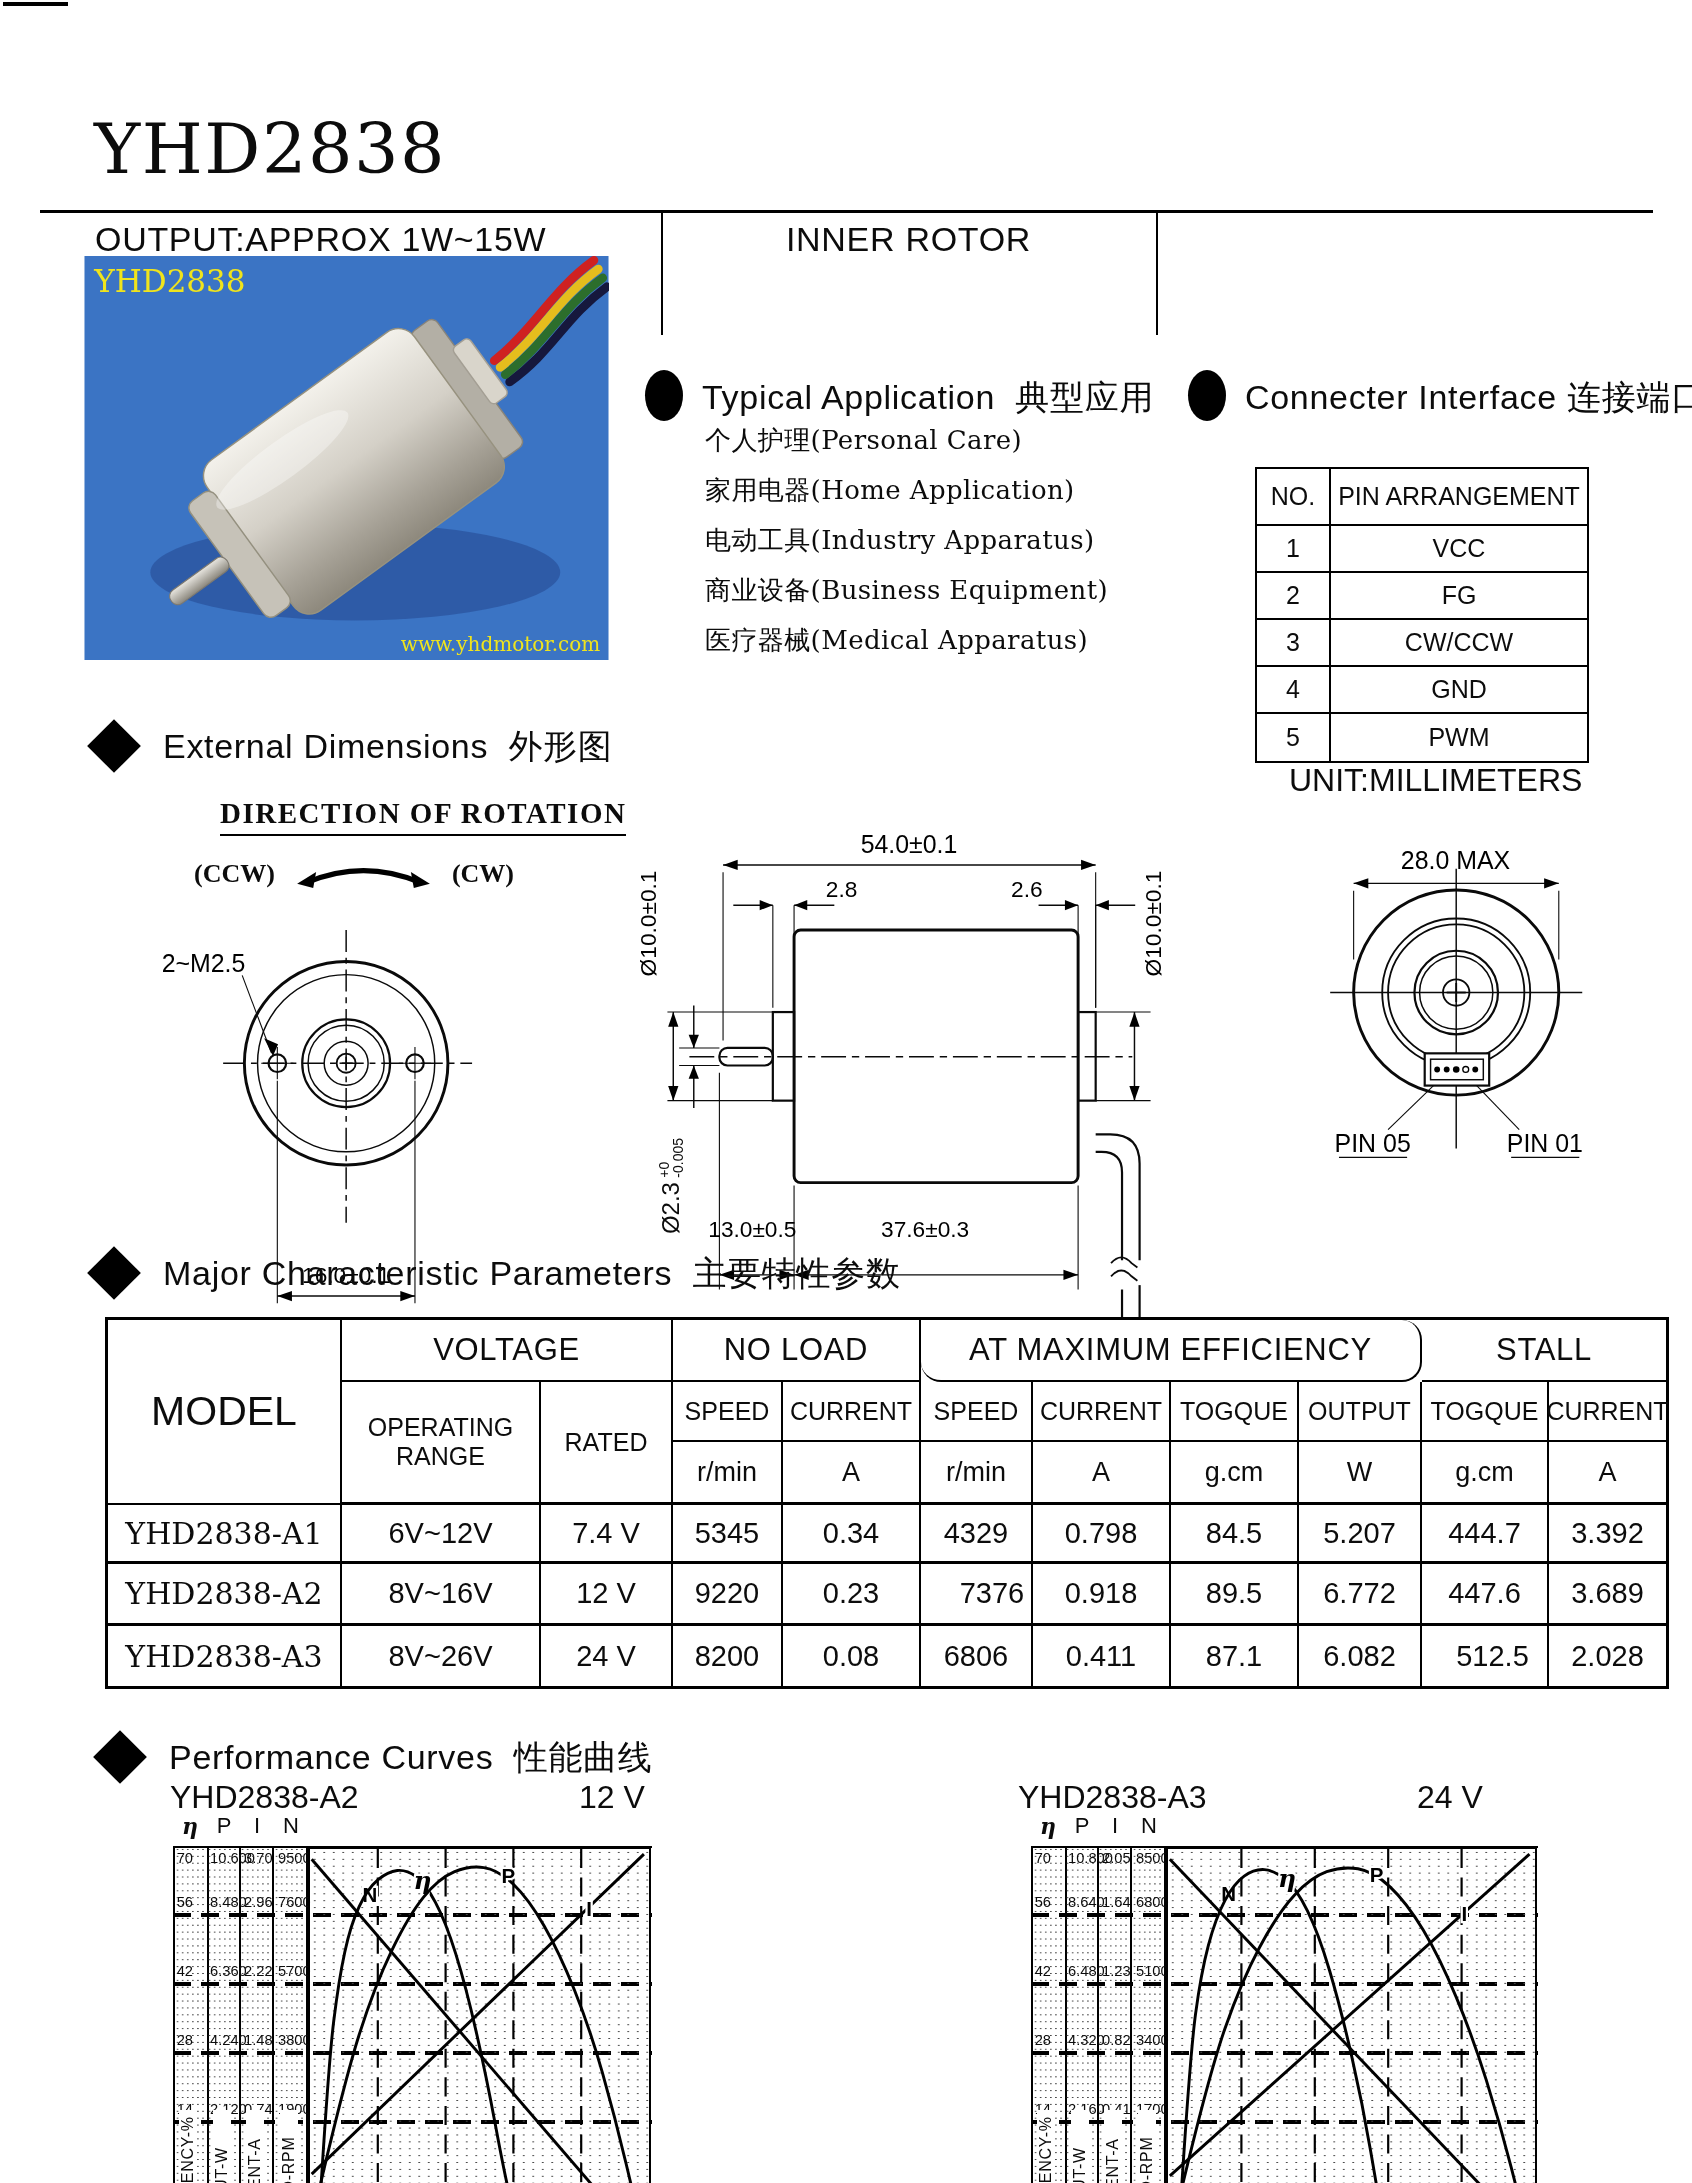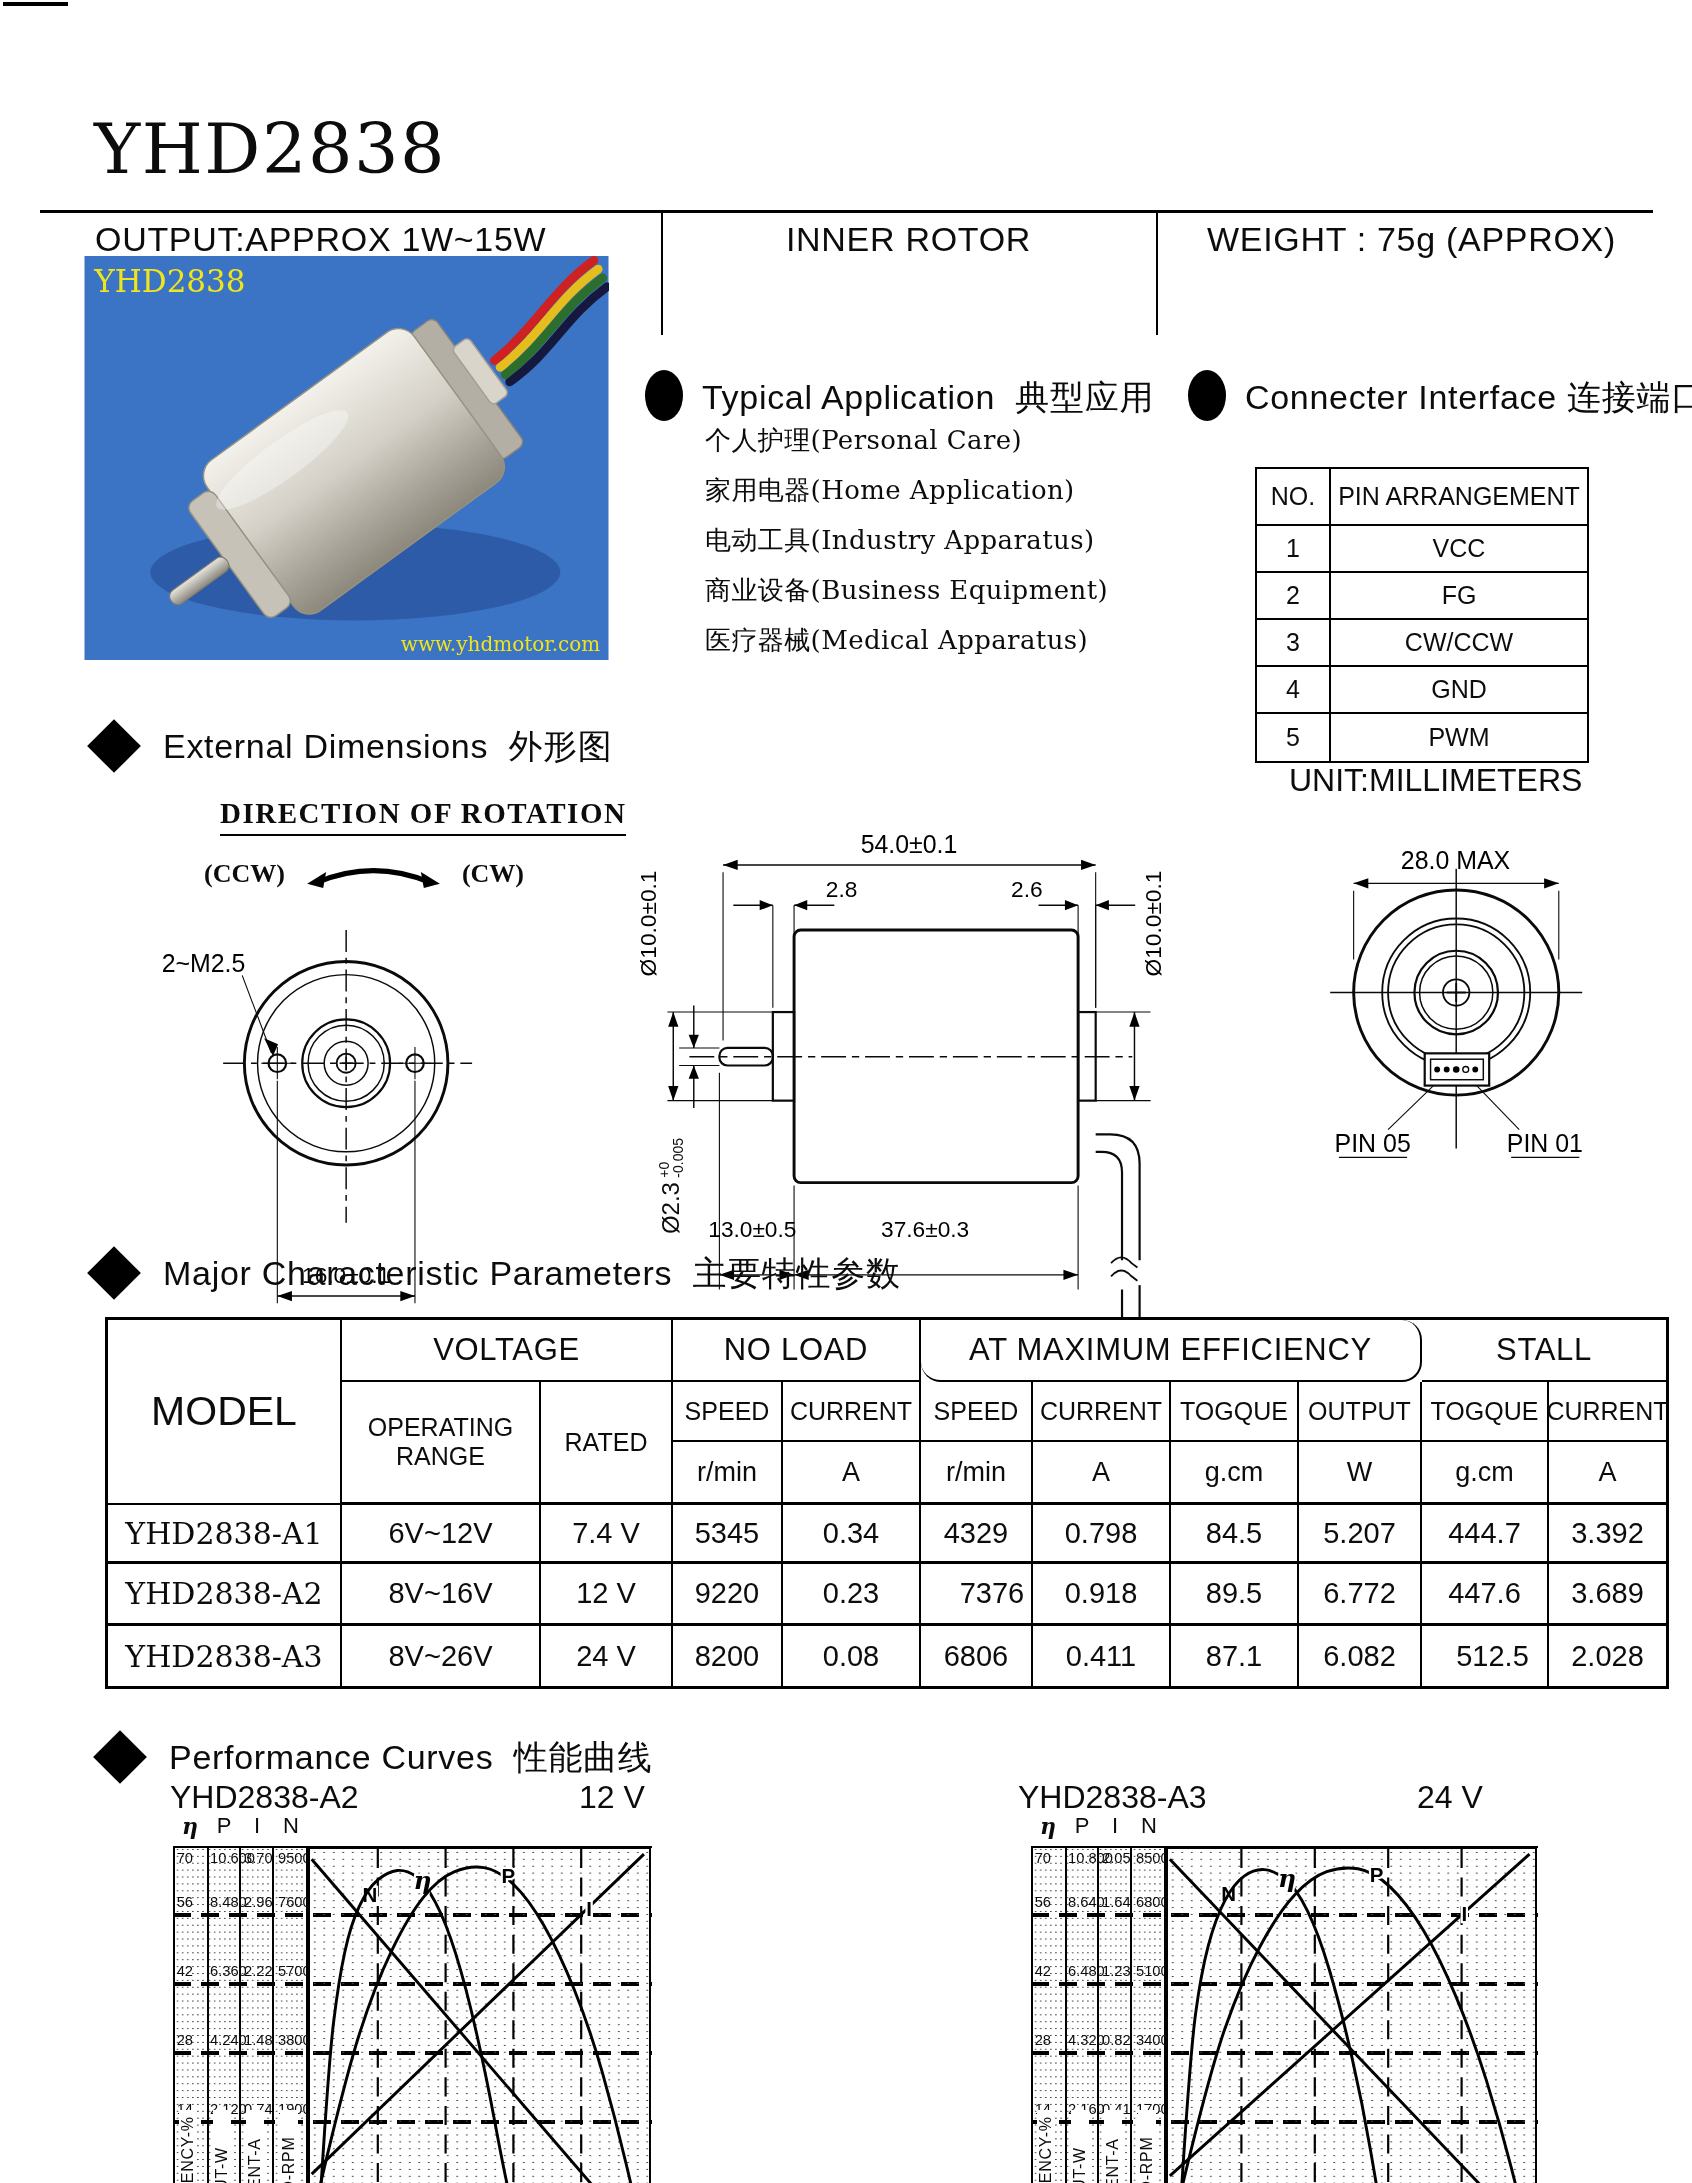--- a/index.html
+++ b/index.html
@@ -81,21 +81,20 @@
 <div id="page">
 
   <div class="abs" id="topbar"></div>
 
   <div class="abs" id="doc-title">YHD2838</div>
   <div class="abs" id="hrule"></div>
   <div class="abs hdiv" style="left:661px;"></div>
   <div class="abs hdiv" style="left:1156px;"></div>
   <div class="abs hcell" style="left:95px;">OUTPUT:APPROX 1W~15W</div>
   <div class="abs hcell" style="left:661px;width:495px;text-align:center;">INNER  ROTOR</div>
-  <div class="abs hcell" style="left:1207px;">WEIGHT : 75g  (APPROX)</div>
 
   <div class="abs" id="photo">
     <svg width="525" height="404" viewBox="0 0 716 552">
       <defs>
         <linearGradient id="met" x1="0" y1="0" x2="0" y2="1">
           <stop offset="0" stop-color="#f3f1eb"></stop>
             <stop offset="0.45" stop-color="#d4d0c7"></stop>
           <stop offset="0.8" stop-color="#a6a196"></stop>
             <stop offset="1" stop-color="#8d887c"></stop>
         </linearGradient>
@@ -157,21 +156,21 @@
   </div>
 
   <div class="abs diamond" style="left:95px;top:727px;"></div>
   <div class="abs sec-title nowrap" style="left:163px;top:724px;">
     <span>External  Dimensions</span>&nbsp;
     <span>外形图</span>
   </div>
   <div class="abs nowrap" style="left:1289px;top:762px;font-size:32px;">UNIT:MILLIMETERS</div>
 
   <div class="abs nowrap" id="dor-title">DIRECTION  OF  ROTATION</div>
-  <div class="abs" style="left:204px;top:856px;display:flex;align-items:center;gap:19px;">
+  <div class="abs" style="left:194px;top:856px;display:flex;align-items:center;gap:19px;">
     <span class="rot-lbl">(CCW)</span>
     <svg width="139" height="35" viewBox="0 0 190 48">
       <path d="M18,36 Q95,4 172,36" fill="none" stroke="#000" stroke-width="7"></path>
       <polygon points="4,38 30,22 26,44"></polygon>
       <polygon points="186,38 160,22 164,44"></polygon>
     </svg>
     <span class="rot-lbl">(CW)</span>
   </div>
   <svg class="abs" style="left:147px;top:908px;" width="410" height="410" viewBox="0 0 560 560">
     <g fill="none" stroke="#0a0a0a">

